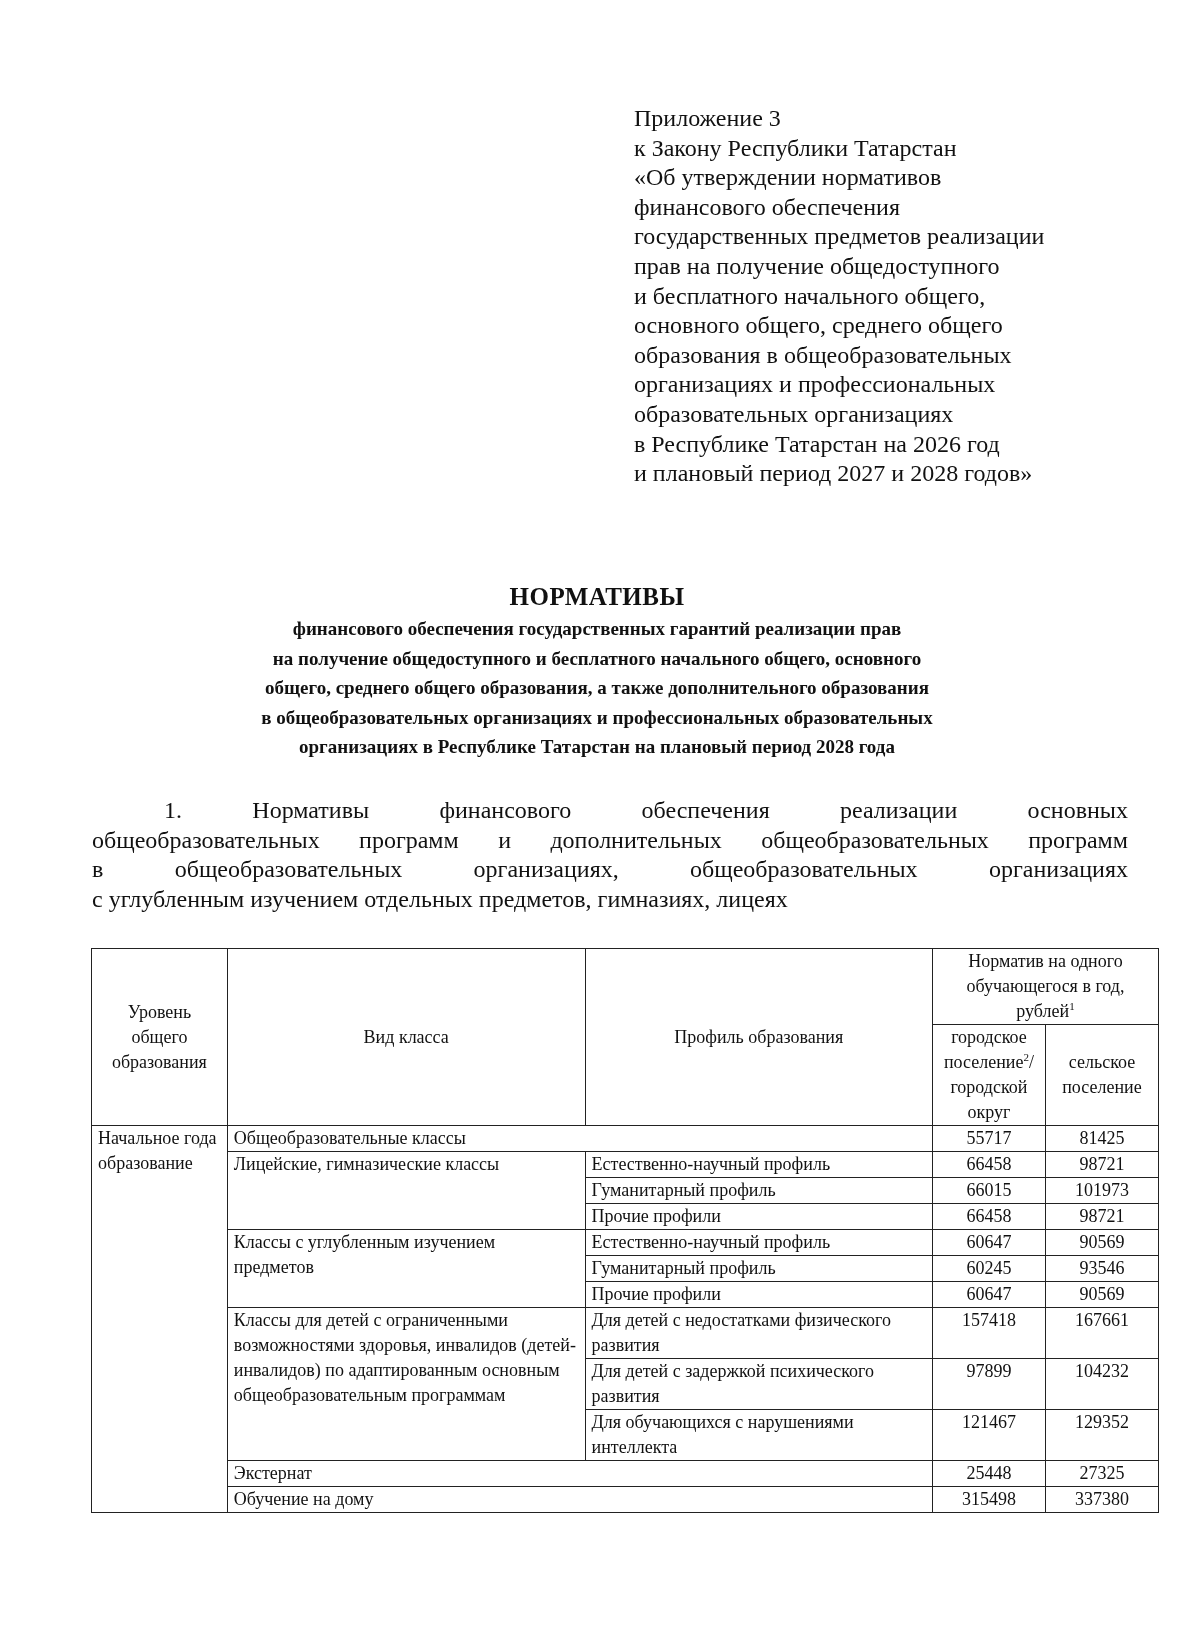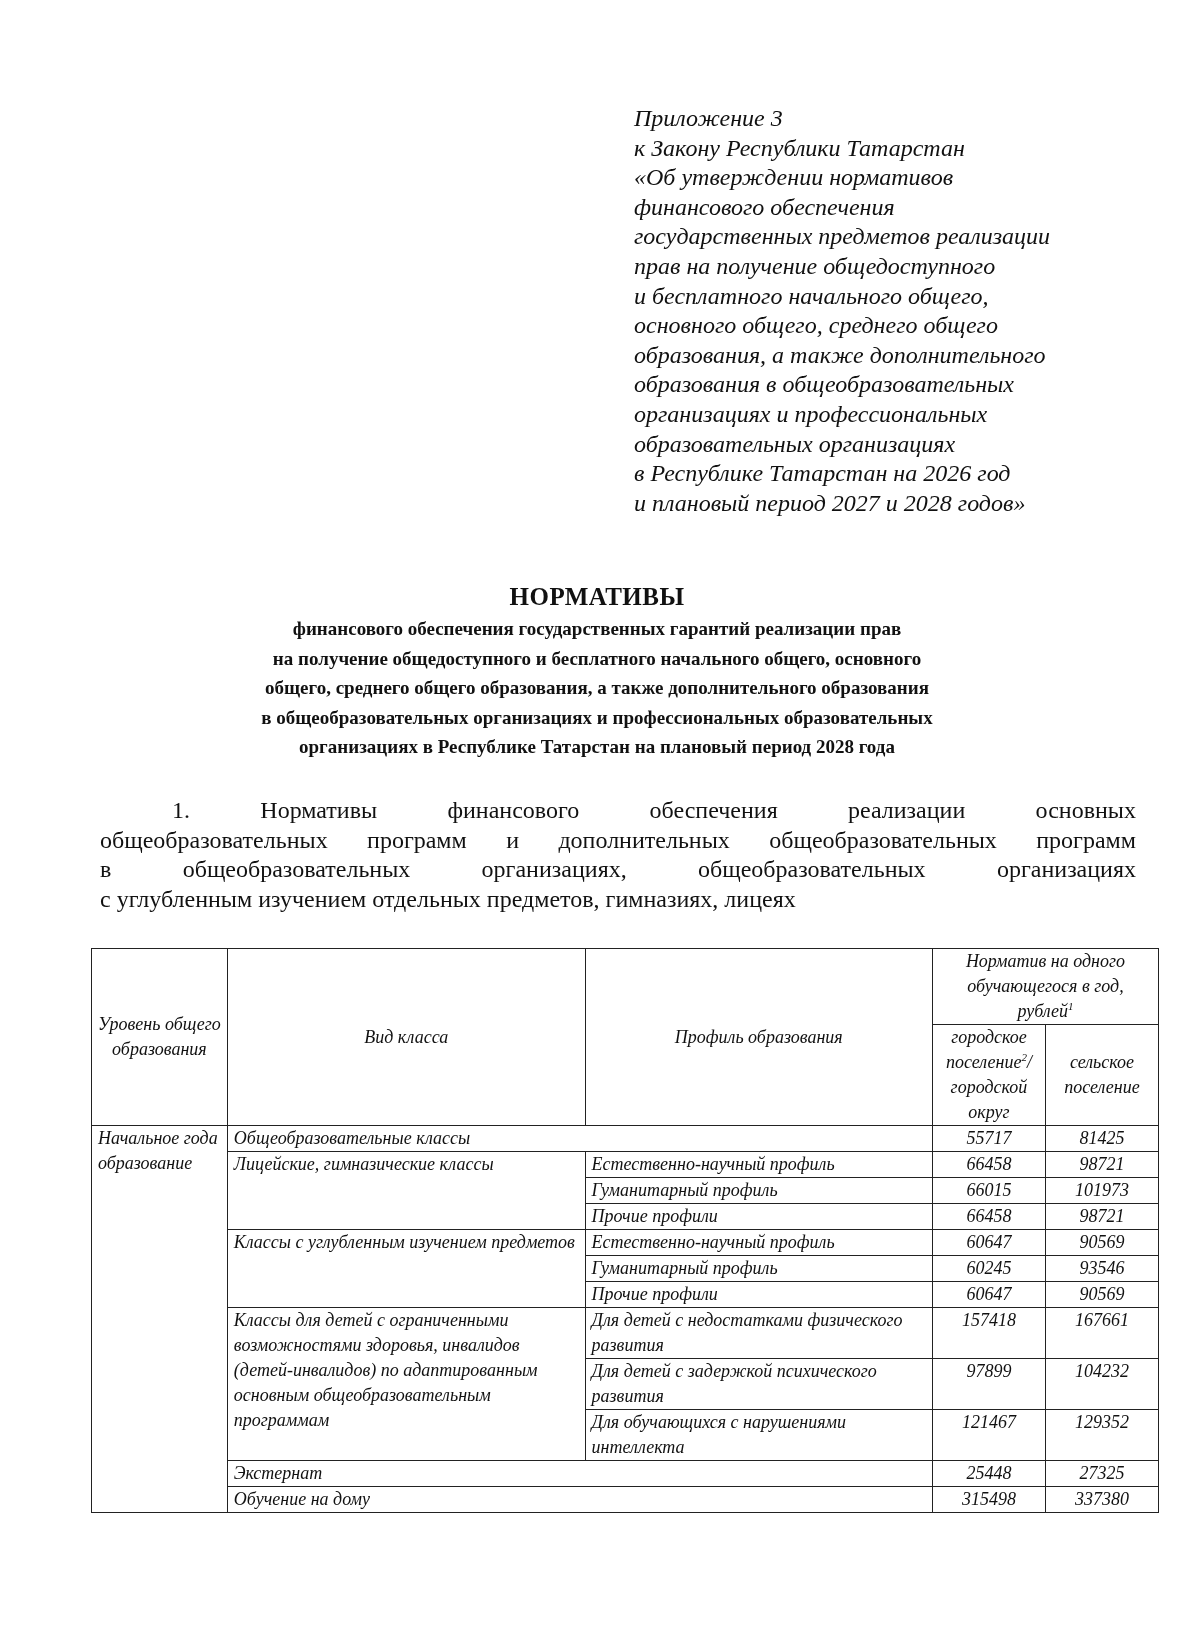--- a/index.html
+++ b/index.html
@@ -3,46 +3,45 @@
   <meta charset="utf-8">
   <style>
     html, body { margin: 0; padding: 0; background: #ffffff; }
     body {
       width: 1200px; height: 1639px; position: relative; overflow: hidden;
       font-family: "Liberation Serif", "DejaVu Serif", serif;
       color: #111;
     }
     .appendix {
       position: absolute; left: 634px; top: 104px;
-      font-size: 24px; line-height: 29.6px; font-style: italic;
+      font-size: 24px; line-height: 29.6px;
     }
     .appendix div { white-space: nowrap; }
     .title-block {
       position: absolute; left: 92px; top: 580px; width: 1010px;
       text-align: center; font-weight: bold;
     }
     .title-main { font-size: 25px; line-height: 34px; letter-spacing: 0.5px; }
     .title-sub { font-size: 19px; line-height: 29.6px; }
     .para {
-      position: absolute; left: 100px; top: 796px; width: 1036px;
+      position: absolute; left: 92px; top: 796px; width: 1036px;
       font-size: 24px; line-height: 29.5px; text-align: justify;
       text-align-last: left;
     }
     .para .line { display: block; text-align: justify; text-align-last: justify; white-space: nowrap; }
     .para .line.last { text-align-last: left; }
     .para .indent { padding-left: 72px; }
     table.norms {
       position: absolute; left: 91px; top: 948px;
       width: 1068px; border-collapse: collapse;
       font-size: 18px; line-height: 25px;
     }
     table.norms td, table.norms th {
       border: 1.3px solid #222; padding: 0 6px; vertical-align: top;
       font-weight: normal;
-      font-style: italic;
     }
     table.norms th { text-align: center; vertical-align: middle; }
     .c1 { width: 118px; }
     .c2 { width: 332px; }
     .c3 { width: 322px; }
     .c4 { width: 96px; }
     .c5 { width: 96px; }
     td.num { text-align: center; }
     td.level { vertical-align: top; }
     sup { font-size: 11px; line-height: 0; }
@@ -52,21 +51,20 @@
 
 <div class="appendix">
   <div>Приложение 3</div>
   <div>к Закону Республики Татарстан</div>
   <div>«Об утверждении нормативов</div>
   <div>финансового обеспечения</div>
   <div>государственных предметов реализации</div>
   <div>прав на получение общедоступного</div>
   <div>и бесплатного начального общего,</div>
   <div>основного общего, среднего общего</div>
-  <div>образования, а также дополнительного</div>
   <div>образования в общеобразовательных</div>
   <div>организациях и профессиональных</div>
   <div>образовательных организациях</div>
   <div>в Республике Татарстан на 2026 год</div>
   <div>и плановый период 2027 и 2028 годов»</div>
 </div>
 
 <div class="title-block">
   <div class="title-main">НОРМАТИВЫ</div>
   <div class="title-sub">финансового обеспечения государственных гарантий реализации прав</div>

